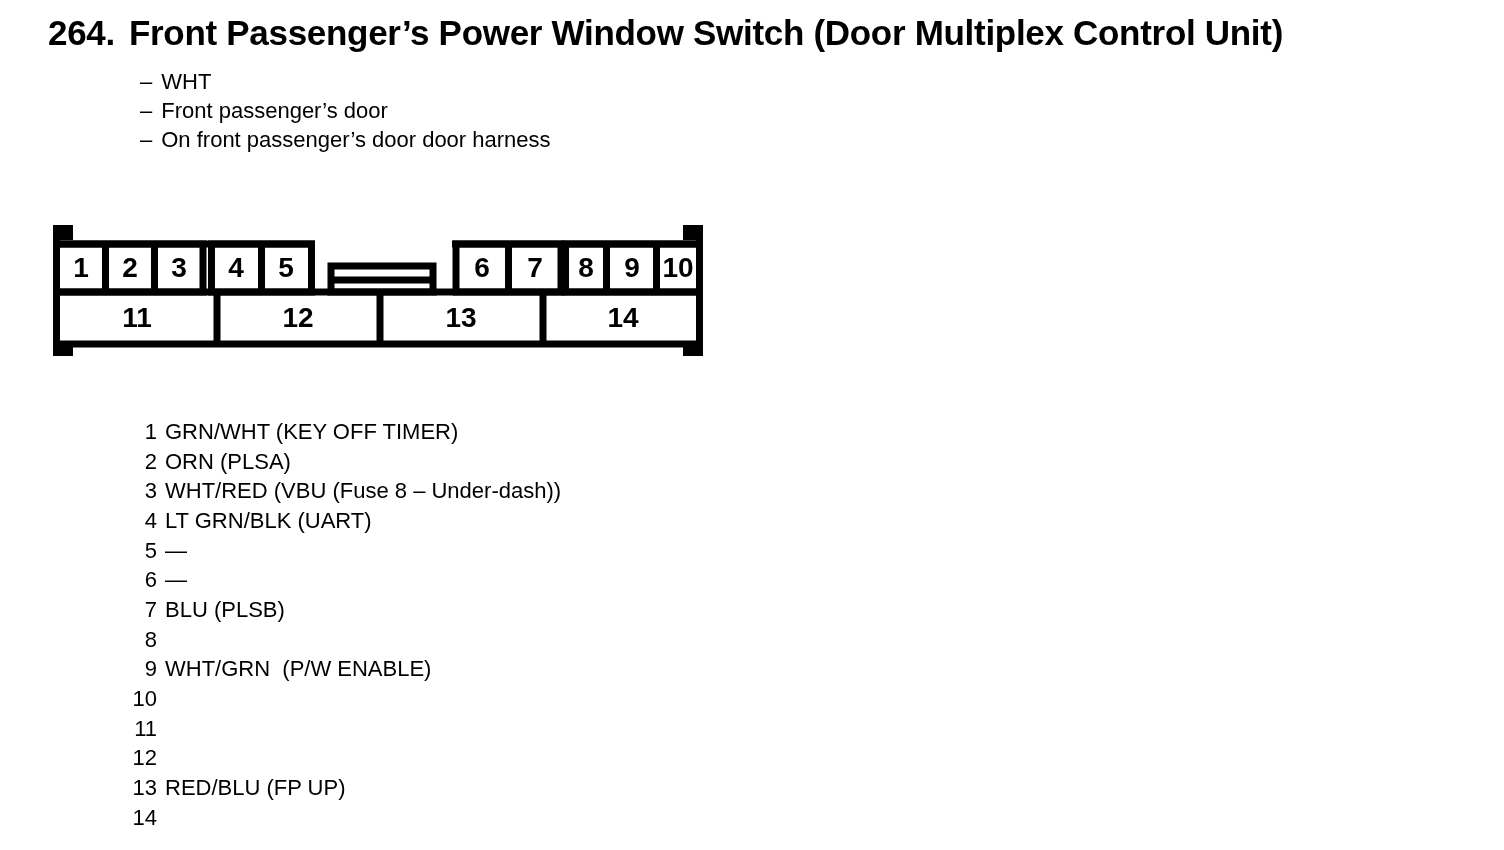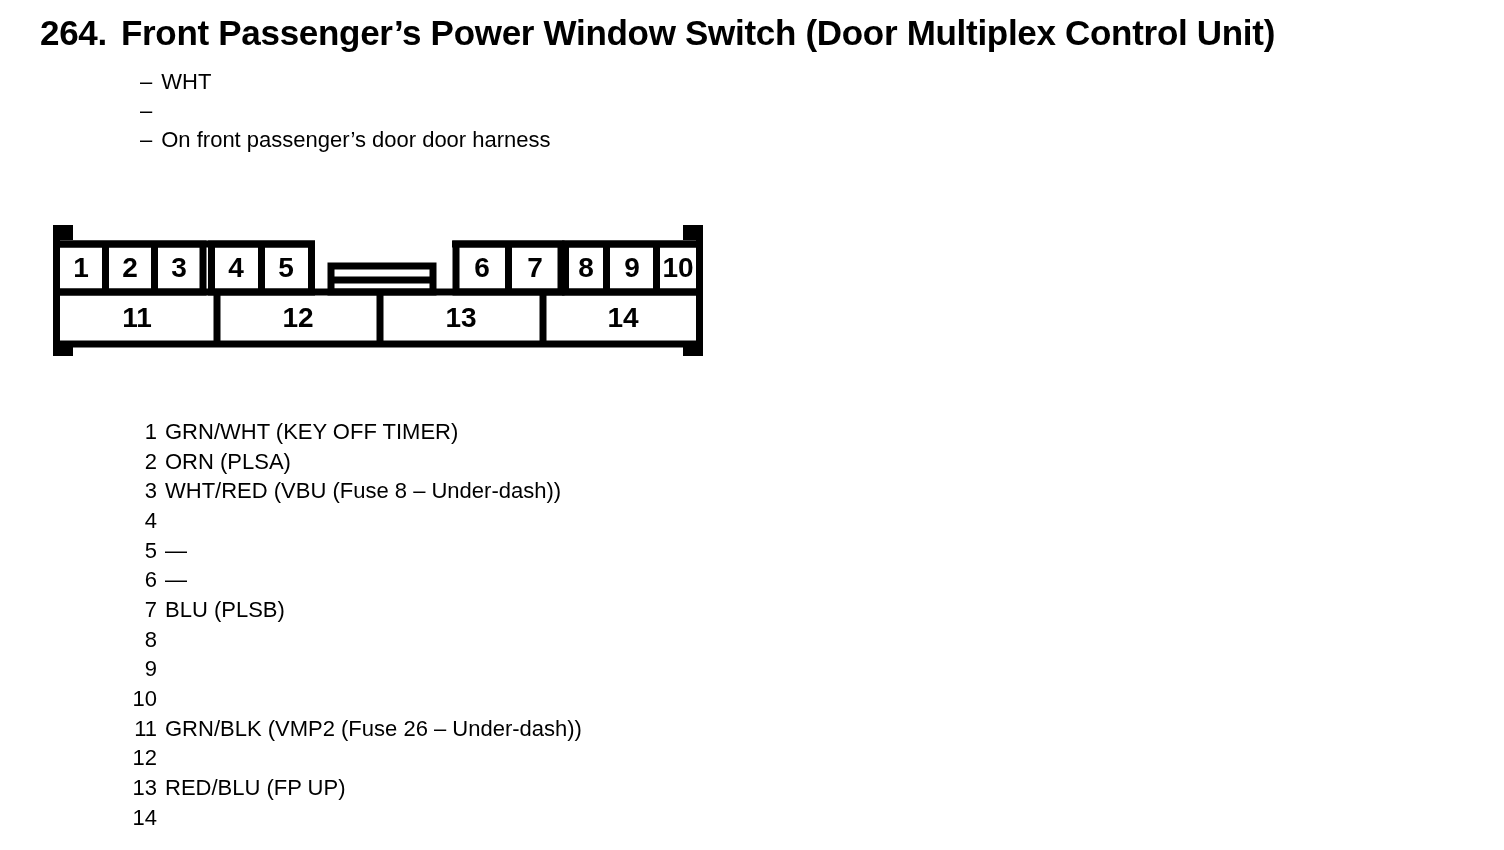--- a/index.html
+++ b/index.html
@@ -18,21 +18,21 @@
   }
   .page {
     position: absolute;
     inset: 0;
     background: #ffffff;
   }
 
   
   .title {
     position: absolute;
-    left: 40px;
+    left: 48px;
     top: 10px;
     display: flex;
     align-items: center;
     gap: 14px;
     font-size: 35px;
     font-weight: 700;
     line-height: 45px;
     letter-spacing: -0.3px;
     white-space: nowrap;
   }
@@ -105,20 +105,21 @@
     <span>Front Passenger’s Power Window Switch (Door Multiplex Control Unit)</span>
   </div>
 
   <div class="notes">
     <div class="note-line">
       <span>–</span>
       <span>WHT</span>
     </div>
     <div class="note-line">
       <span>–</span>
+      <span>Front passenger’s door</span>
     </div>
     <div class="note-line">
       <span>–</span>
       <span>On front passenger’s door door harness</span>
     </div>
   </div>
 
   <div class="connector">
     <svg width="660" height="140" viewBox="0 0 660 140">
       <g stroke="#000000" stroke-width="7" fill="none">
@@ -178,45 +179,46 @@
     <div class="pin-row">
       <span class="pin-no">2</span>
       <span class="pin-desc">ORN (PLSA)</span>
     </div>
     <div class="pin-row">
       <span class="pin-no">3</span>
       <span class="pin-desc">WHT/RED (VBU (Fuse 8 – Under-dash))</span>
     </div>
     <div class="pin-row">
       <span class="pin-no">4</span>
+      <span class="pin-desc">LT GRN/BLK (UART)</span>
     </div>
     <div class="pin-row">
       <span class="pin-no">5</span>
       <span class="pin-desc">—</span>
     </div>
     <div class="pin-row">
       <span class="pin-no">6</span>
       <span class="pin-desc">—</span>
     </div>
     <div class="pin-row">
       <span class="pin-no">7</span>
       <span class="pin-desc">BLU (PLSB)</span>
     </div>
     <div class="pin-row">
       <span class="pin-no">8</span>
     </div>
     <div class="pin-row">
       <span class="pin-no">9</span>
+      <span class="pin-desc">WHT/GRN  (P/W ENABLE)</span>
     </div>
     <div class="pin-row">
       <span class="pin-no">10</span>
     </div>
     <div class="pin-row">
       <span class="pin-no">11</span>
-      <span class="pin-desc">GRN/BLK (VMP2 (Fuse 26 – Under-dash))</span>
     </div>
     <div class="pin-row">
       <span class="pin-no">12</span>
     </div>
     <div class="pin-row">
       <span class="pin-no">13</span>
       <span class="pin-desc">RED/BLU (FP UP)</span>
     </div>
     <div class="pin-row">
       <span class="pin-no">14</span>

